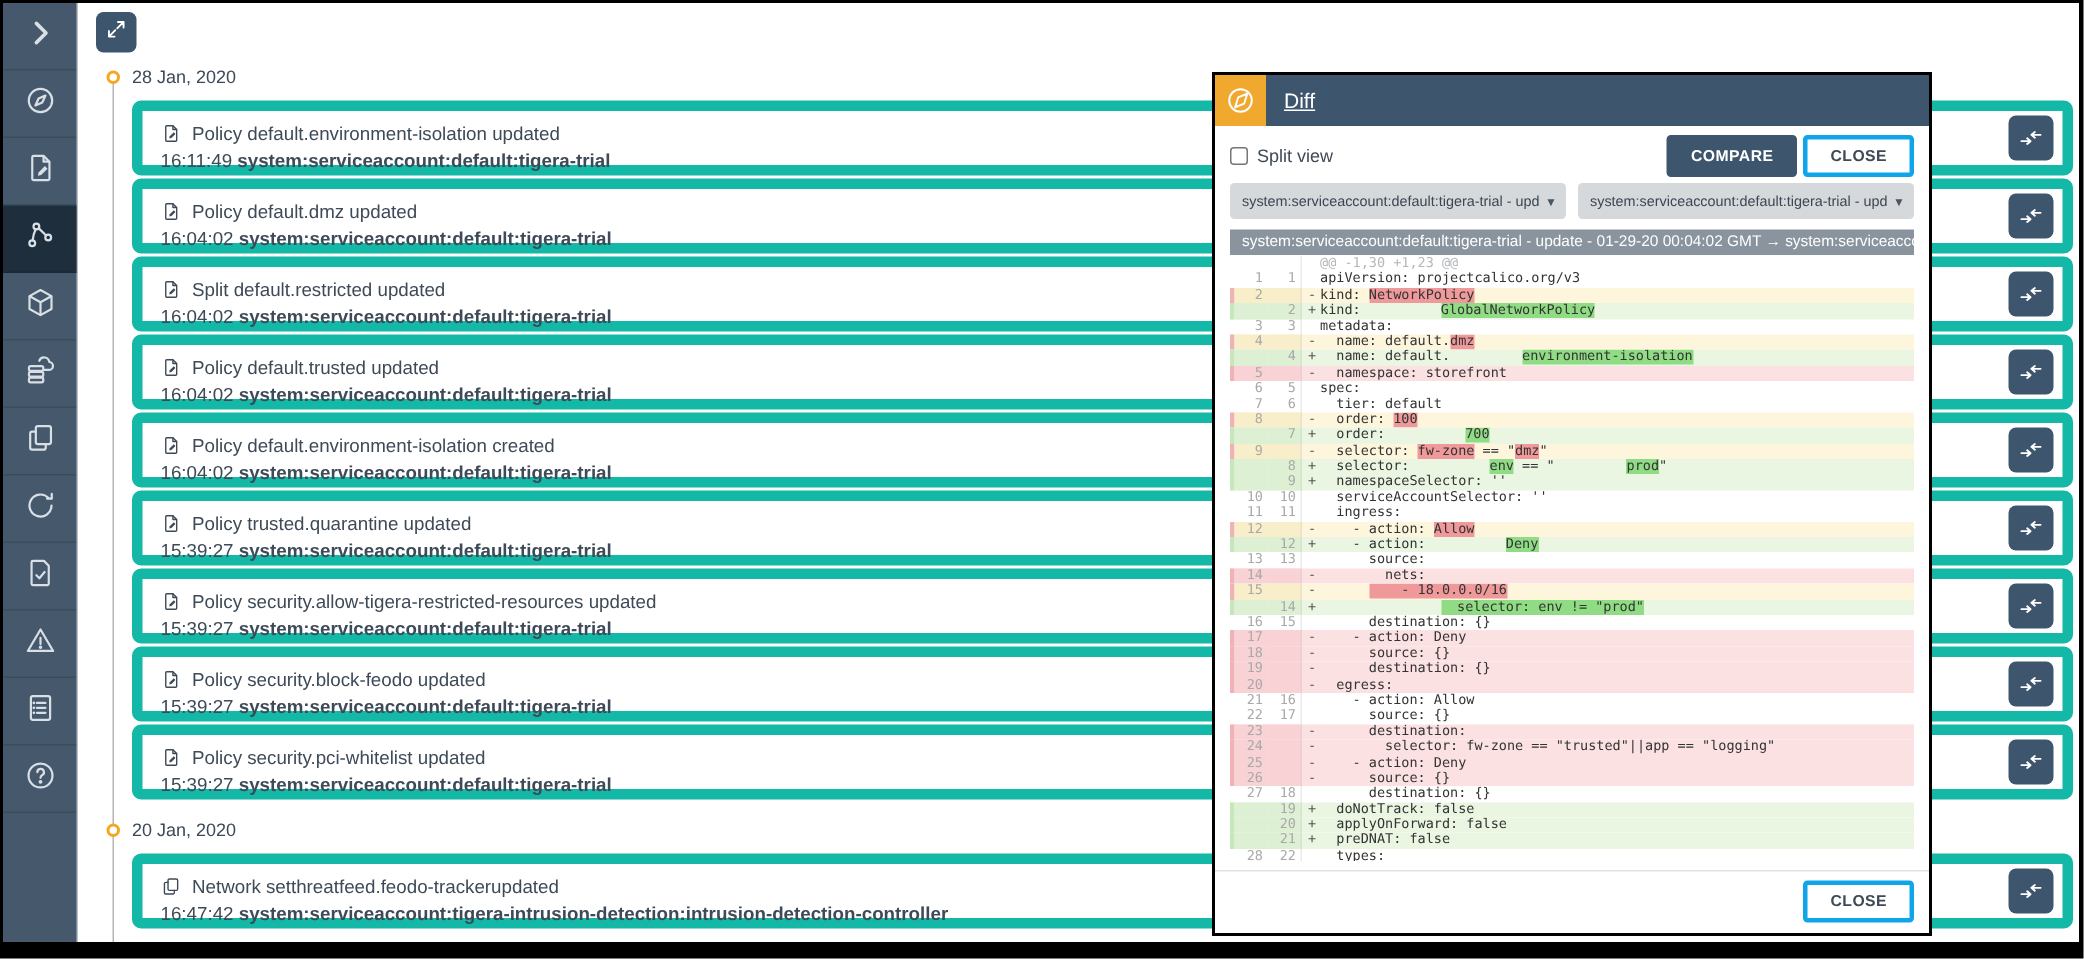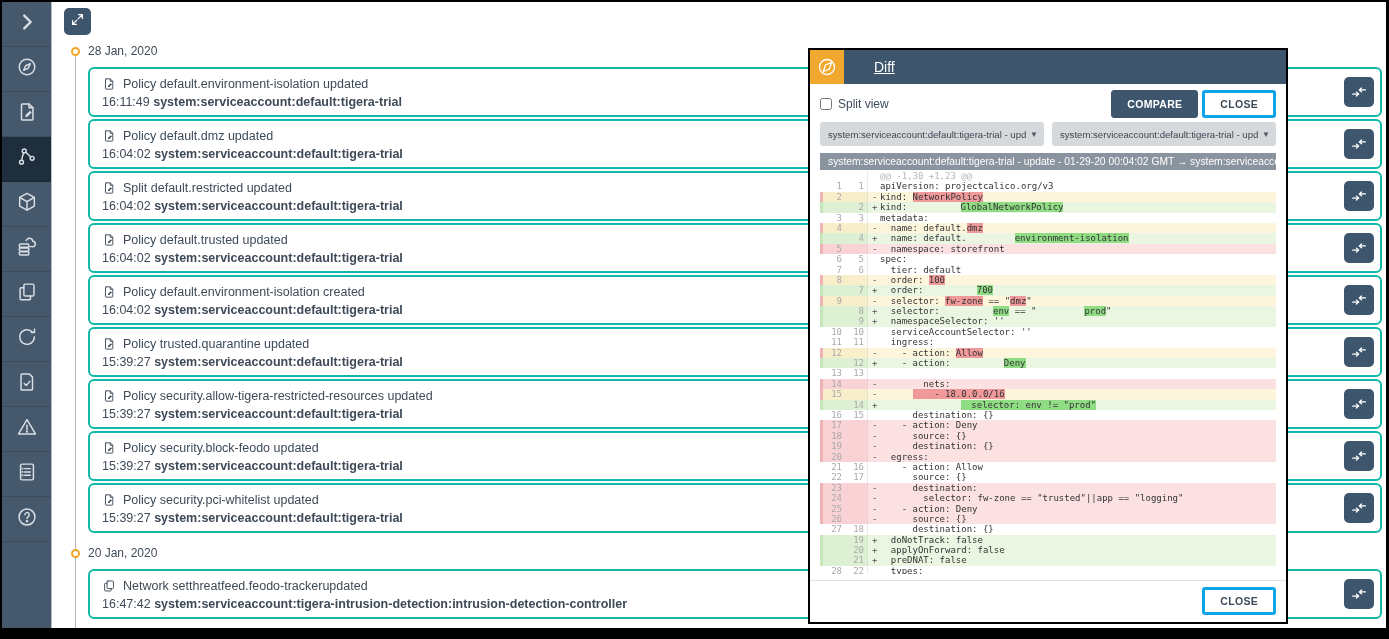--- a/index.html
+++ b/index.html
@@ -15,34 +15,34 @@
 
   
   .main { flex:1; position:relative; background:#fff; }
   .expand-btn { position:absolute; left:12px; top:6px; width:27px; height:27px; background:#3e566d; border-radius:5px; display:flex; align-items:center; justify-content:center; color:#fff; cursor:pointer; }
   .expand-btn svg { width:15px; height:15px; }
   .rail { position:absolute; left:23px; top:50px; bottom:0; width:1px; background:#b5b5b5; }
   .content { position:absolute; inset:0; padding:42px 4px 0 36px; }
   .t-date { position:relative; font-size:12px; color:#3e4a57; margin-bottom:9px; height:14px; line-height:14px; }
   .t-dot { position:absolute; left:-17.5px; top:2.5px; width:9px; height:9px; border:2px solid #f5a623; background:#fff; border-radius:50%; }
   .group + .group { margin-top:13px; }
-  .card { position:relative; height:50px; background:#fff; border:2px solid #14b8a6; border-radius:6px; margin-bottom:2px; padding:8px 46px 0 12px; }
+  .card { position:relative; height:50px; background:#fff; border:7px solid #14b8a6; border-radius:6px; margin-bottom:2px; padding:8px 46px 0 12px; }
   .c-title { display:flex; align-items:center; gap:7px; font-size:12.5px; color:#3e4a57; }
   .c-title svg { width:14px; height:14px; flex-shrink:0; color:#3e4a57; }
   .c-sub { margin-top:4px; font-size:12.5px; color:#3e4a57; white-space:nowrap; overflow:hidden; }
   .c-user { font-weight:bold; }
   .diff-btn { position:absolute; right:6px; top:50%; transform:translateY(-50%); width:30px; height:30px; background:#3e566d; border:none; border-radius:5px; display:flex; align-items:center; justify-content:center; color:#fff; cursor:pointer; }
   .diff-btn svg { width:18px; height:18px; }
 
   
   .modal { position:absolute; left:756px; top:46px; width:480px; height:576px; background:#fff; border:2px solid #000; display:flex; flex-direction:column; z-index:10; }
   .m-header { height:34px; flex-shrink:0; background:#3e566d; display:flex; align-items:center; }
   .m-logo { width:34px; height:34px; background:#f0a92e; display:flex; align-items:center; justify-content:center; color:#fff; flex-shrink:0; }
   .m-logo svg { width:22px; height:22px; }
-  .m-title { color:#fff; font-size:14px; margin-left:30px;text-decoration:underline; }
+  .m-title { color:#fff; font-size:14px; margin-left:12px;text-decoration:underline; }
   .m-body { flex:1; min-height:0; padding:7px 10px 0 10px; display:flex; flex-direction:column; }
   .controls { display:flex; justify-content:space-between; align-items:center; height:26px; }
   .split { display:flex; align-items:center; gap:6px; font-size:12px; color:#3e4a57; }
   .split input { width:12px; height:12px; accent-color:#3e566d; }
   .btns { display:flex; gap:4px; }
   .btn { font-size:10.5px; font-weight:bold; letter-spacing:0.3px; border-radius:3px; padding:5px 15px; cursor:pointer; font-family:"Liberation Sans",sans-serif; }
   .btn-primary { background:#3e566d; color:#fff; border:1px solid #3e566d; }
   .btn-plain { background:#fff; color:#3e4a57; border:3px solid #0ea5e9; }
   .selects { display:flex; gap:8px; margin:5px 0 7px 0; }
   .select { flex:1; min-width:0; background:#d6d9dc; border-radius:3px; height:24px; padding:0 6px 0 8px; font-size:9.6px; color:#3c4653; display:flex; align-items:center; justify-content:space-between; cursor:pointer; }
@@ -531,20 +531,21 @@
                 <span class="g old"></span>
                 <span class="g new">12</span>
                 <span class="mk">+</span>
                 <span class="code"><span>    - action: </span><span class="hl">Deny</span></span>
               </div>
               <div class="drow ctx">
                 <span class="acc"></span>
                 <span class="g old">13</span>
                 <span class="g new">13</span>
                 <span class="mk"></span>
+                <span class="code"><span>      source:</span></span>
               </div>
               <div class="drow delr">
                 <span class="acc"></span>
                 <span class="g old">14</span>
                 <span class="g new"></span>
                 <span class="mk">-</span>
                 <span class="code"><span>        nets:</span></span>
               </div>
               <div class="drow mdel">
                 <span class="acc"></span>

